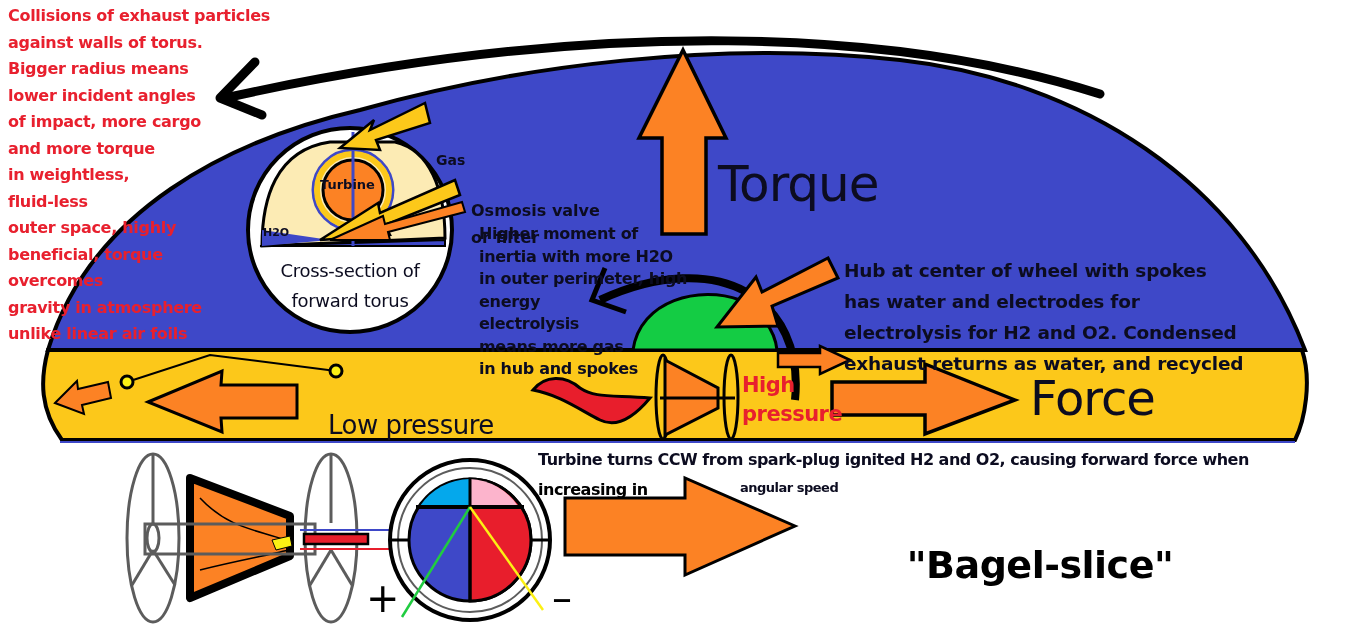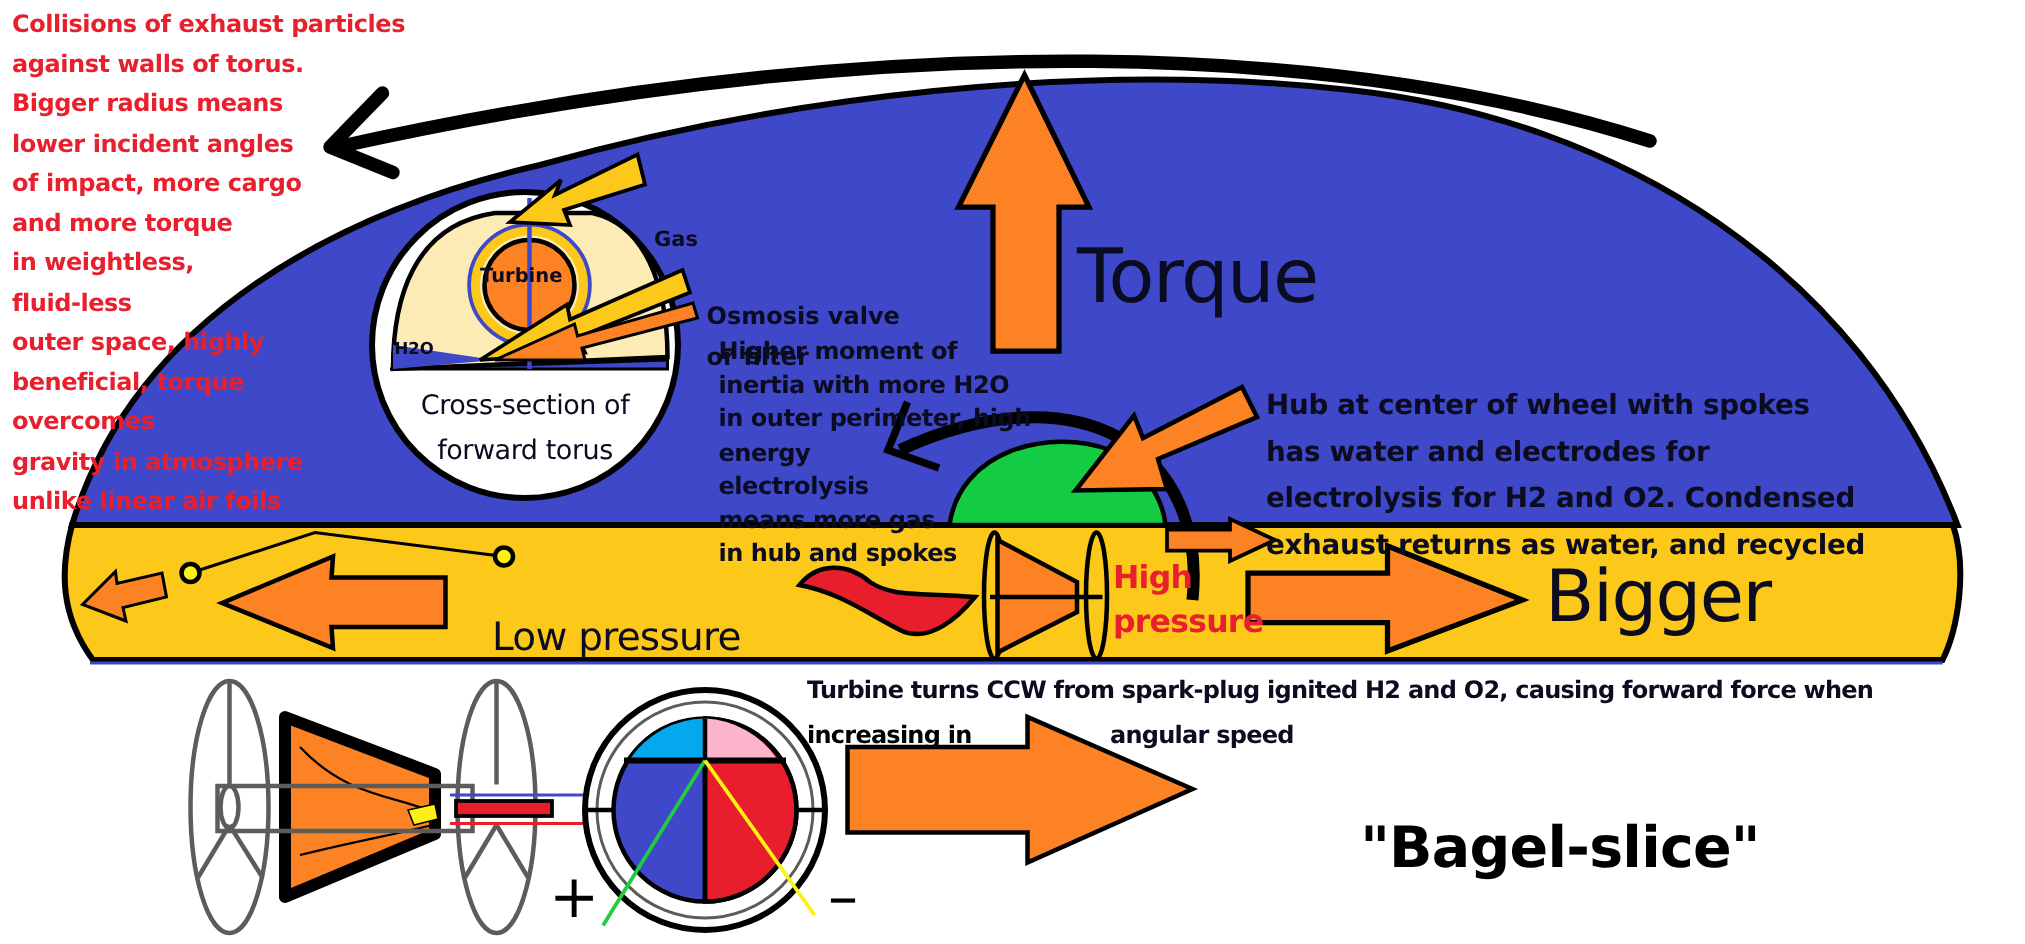--- a/index.html
+++ b/index.html
@@ -14,21 +14,21 @@
   .hub-note { left:844px; top:223px; font-size:18.5px; line-height:31px; letter-spacing:-0.2px; }
   .torque-label { left:718px; top:155px; font-size:50px; color:#0c0c20; font-family:"DejaVu Sans", sans-serif; letter-spacing:-1px; }
   .force-label { left:1030px; top:370px; font-size:48px; color:#0c0c20; letter-spacing:-1px; }
   .lowp-label { left:328px; top:382px; font-size:26px; color:#0c0c20; letter-spacing:-0.5px;margin-top:28px; }
   .highp-label { left:742px; top:371px; font-size:21px; line-height:29px; color:#e8202e; font-weight:bold; letter-spacing:-0.5px; }
   .turbine-label { left:320px; top:177px; font-size:13px; font-weight:bold; color:#0c0c20; }
   .h2o-label { left:263px; top:226px; font-size:11px; font-weight:bold; color:#0c0c20; }
   .xsec-label { left:270px; top:256px; width:160px; text-align:center; font-size:18px; line-height:30px; color:#0c0c20; letter-spacing:-0.3px; }
   .turbine-note-1 { left:538px; top:450px; font-size:16px; font-weight:bold; color:#0c0c20; letter-spacing:-0.5px; }
   .turbine-note-2 { left:538px; top:480px; font-size:16px; font-weight:bold; color:#000000; letter-spacing:-0.5px; }
-  .turbine-note-3 { left:740px; top:480px; font-size:16px; font-weight:bold; color:#0c0c20; letter-spacing:-0.5px; }
+  .turbine-note-3 { left:740px; top:480px; font-size:13px; font-weight:bold; color:#0c0c20; letter-spacing:-0.5px; }
   .title-label { left:880px; top:484px; width:320px; text-align:center; font-size:38px; line-height:54px; font-weight:bold; color:#000; letter-spacing:-0.5px; }
   .plus-sign { left:366px; top:578px; font-size:40px; line-height:40px; color:#000; }
   .minus-sign { left:552px; top:578px; font-size:40px; line-height:40px; color:#000; }
 </style>
 </head>
 <body>
 
 <svg id="diagram" width="1350" height="629" viewBox="0 0 1350 629">
 
   <path d="M1100 94 C 900 30, 600 15, 225 98" stroke="#000" stroke-width="9" fill="none" stroke-linecap="round"></path>
@@ -140,21 +140,21 @@
 in outer perimeter, high
 energy
 electrolysis
 means more gas
 in hub and spokes</div>
 <div class="txt dark-note hub-note">Hub at center of wheel with spokes
 has water and electrodes for
 electrolysis for H2 and O2. Condensed
 exhaust returns as water, and recycled</div>
 <div class="txt torque-label">Torque</div>
-<div class="txt force-label">Bigger</div>
+<div class="txt force-label">Force</div>
 <div class="txt lowp-label">Low pressure</div>
 <div class="txt highp-label">High
 pressure</div>
 <div class="txt turbine-label">Turbine</div>
 <div class="txt h2o-label">H2O</div>
 <div class="txt xsec-label">Cross-section of
 forward torus</div>
 <div class="txt turbine-note-1">Turbine turns CCW from spark-plug ignited H2 and O2, causing forward force when</div>
 <div class="txt turbine-note-2">increasing in</div>
 <div class="txt turbine-note-3">angular speed</div>

